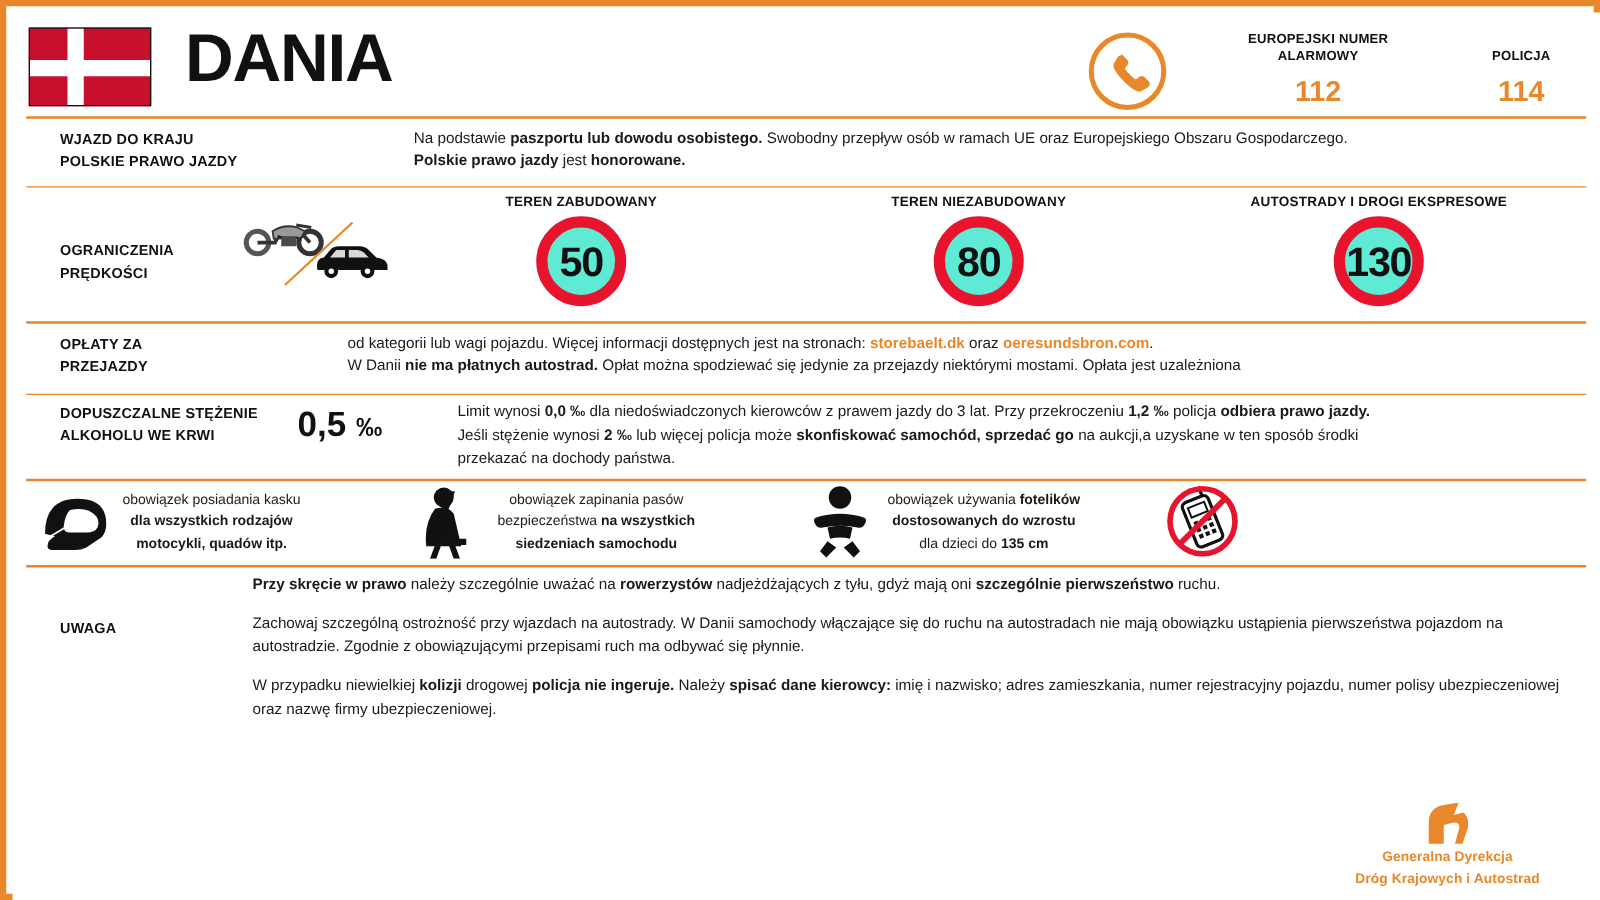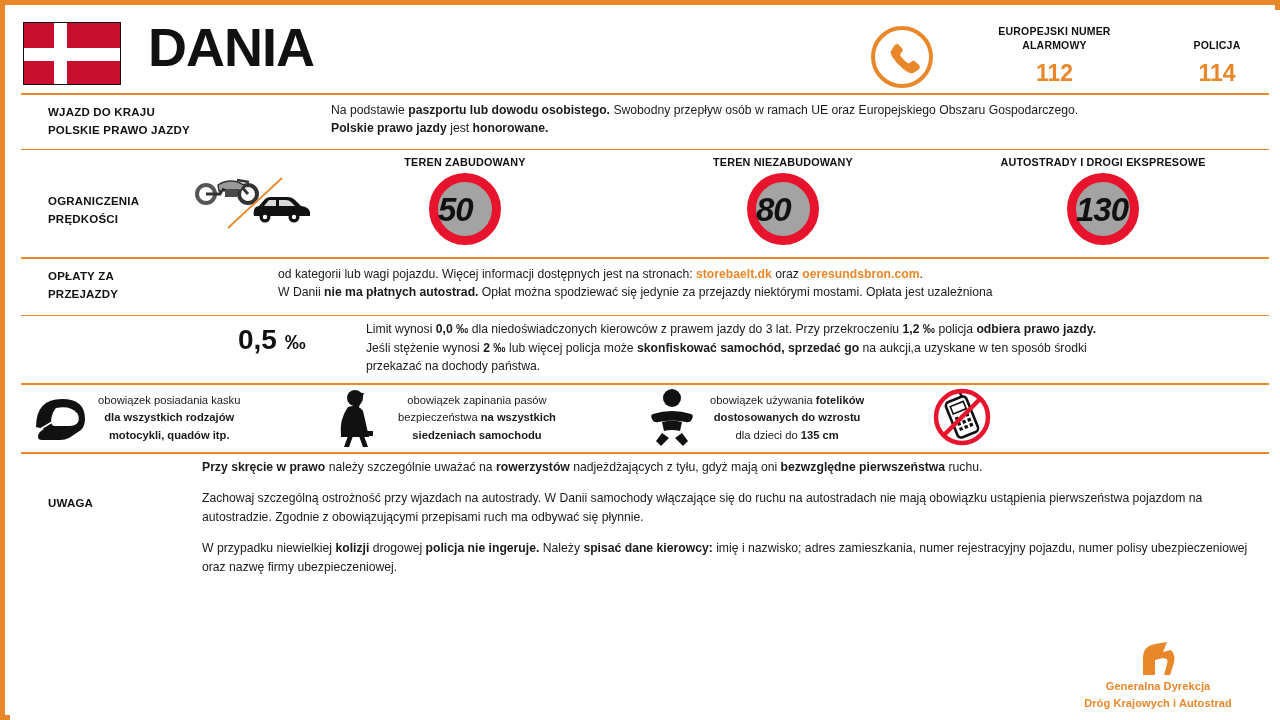--- a/index.html
+++ b/index.html
@@ -135,22 +135,22 @@
     font-weight: bold;
     color: #111;
     letter-spacing: 0.2px;
     padding-top: 6px;
   }
   .sign {
     width: 72px; height: 72px;
     margin: 5px auto 0;
     border: 9px solid #e8142d;
     border-radius: 50%;
-    background: #a3a3a3;
-    display: flex; align-items: center;  font-style: italic;
+    background: #5eead4;
+    display: flex; align-items: center; justify-content: center;
   }
   .sign span {
     font-size: 33px;
     font-weight: bold;
     color: #111;
     letter-spacing: -1px;
     line-height: 33px;
   }
 
   
@@ -321,20 +321,24 @@
       </div>
       <div class="txt body-text">
         <div><span>od kategorii  lub wagi pojazdu.  Więcej informacji dostępnych jest na stronach: </span><span class="lnk">storebaelt.dk</span><span> oraz </span><span class="lnk">oeresundsbron.com</span><span>.</span></div>
         <div><span>W Danii </span><b>nie ma płatnych autostrad.</b><span> Opłat można spodziewać się jedynie za przejazdy  niektórymi  mostami. Opłata jest uzależniona</span></div>
       </div>
     </div>
 
     <div class="rule"></div>
 
     <div class="row row-alc">
+      <div class="row-label">
+        <div>DOPUSZCZALNE STĘŻENIE</div>
+        <div>ALKOHOLU WE KRWI</div>
+      </div>
       <div class="promille"><span>0,5</span> <span class="pm">‰</span></div>
       <div class="txt body-text">
         <div><span>Limit wynosi </span><b>0,0 ‰</b><span> dla niedoświadczonych kierowców z prawem  jazdy do 3 lat. Przy przekroczeniu </span><b>1,2 ‰</b><span> policja </span><b>odbiera prawo jazdy.</b></div>
         <div><span>Jeśli stężenie wynosi </span><b>2 ‰</b><span> lub więcej policja może </span><b>skonfiskować samochód, sprzedać go</b><span> na aukcji,a uzyskane w ten sposób środki</span></div>
         <div>przekazać na dochody  państwa.</div>
       </div>
     </div>
 
     <div class="rule"></div>
 
@@ -415,21 +419,21 @@
           </svg>
         </div>
       </div>
     </div>
 
     <div class="rule"></div>
 
     <div class="row row-note">
       <div class="row-label">UWAGA</div>
       <div class="txt body-text">
-        <div class="para"><b>Przy skręcie w prawo</b><span> należy szczególnie uważać na </span><b>rowerzystów</b><span> nadjeżdżających z tyłu,  gdyż mają oni </span><b>bezwzględne pierwszeństwa</b><span> ruchu.</span></div>
+        <div class="para"><b>Przy skręcie w prawo</b><span> należy szczególnie uważać na </span><b>rowerzystów</b><span> nadjeżdżających z tyłu,  gdyż mają oni </span><b>szczególnie pierwszeństwo</b><span> ruchu.</span></div>
         <div class="para">Zachowaj szczególną ostrożność przy wjazdach na autostrady. W Danii samochody włączające się do ruchu na autostradach nie mają obowiązku ustąpienia pierwszeństwa pojazdom na autostradzie. Zgodnie z obowiązującymi  przepisami ruch ma odbywać  się płynnie.</div>
         <div class="para"><span>W przypadku niewielkiej </span><b>kolizji</b><span> drogowej </span><b>policja nie ingeruje.</b><span> Należy </span><b>spisać dane kierowcy:</b><span> imię i nazwisko;  adres zamieszkania, numer  rejestracyjny pojazdu, numer  polisy ubezpieczeniowej oraz nazwę firmy  ubezpieczeniowej.</span></div>
       </div>
     </div>
 
     <div class="footer-logo">
       <div class="logo-mark">
         <svg width="42" height="34" viewBox="0 0 42 34" aria-hidden="true">
           <path d="M6 33 L6 16 Q6 4 18 2 L30 0 L26 10 L34 8 Q40 14 36 24 L33 33 L27 33 L30 22 Q32 16 26 16 L18 18 L18 33 Z" fill="#e8882a"></path>
         </svg>

